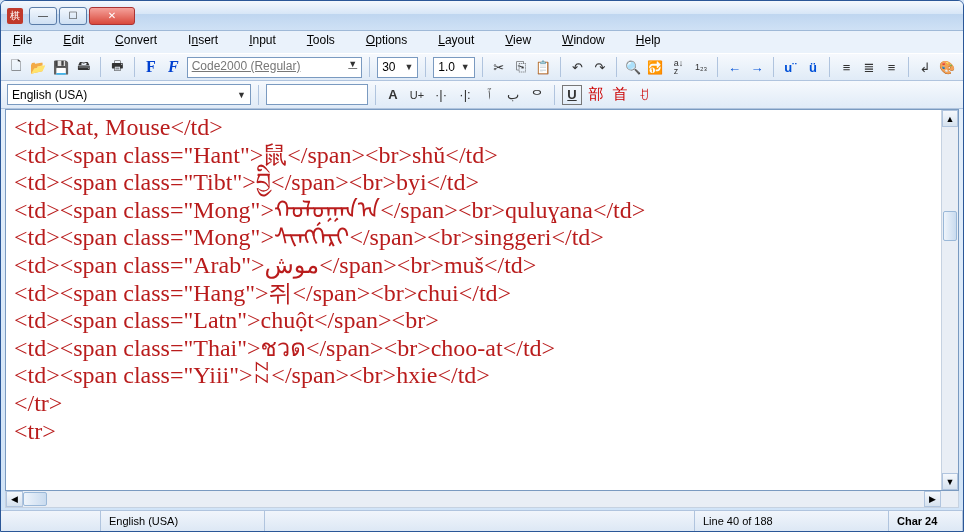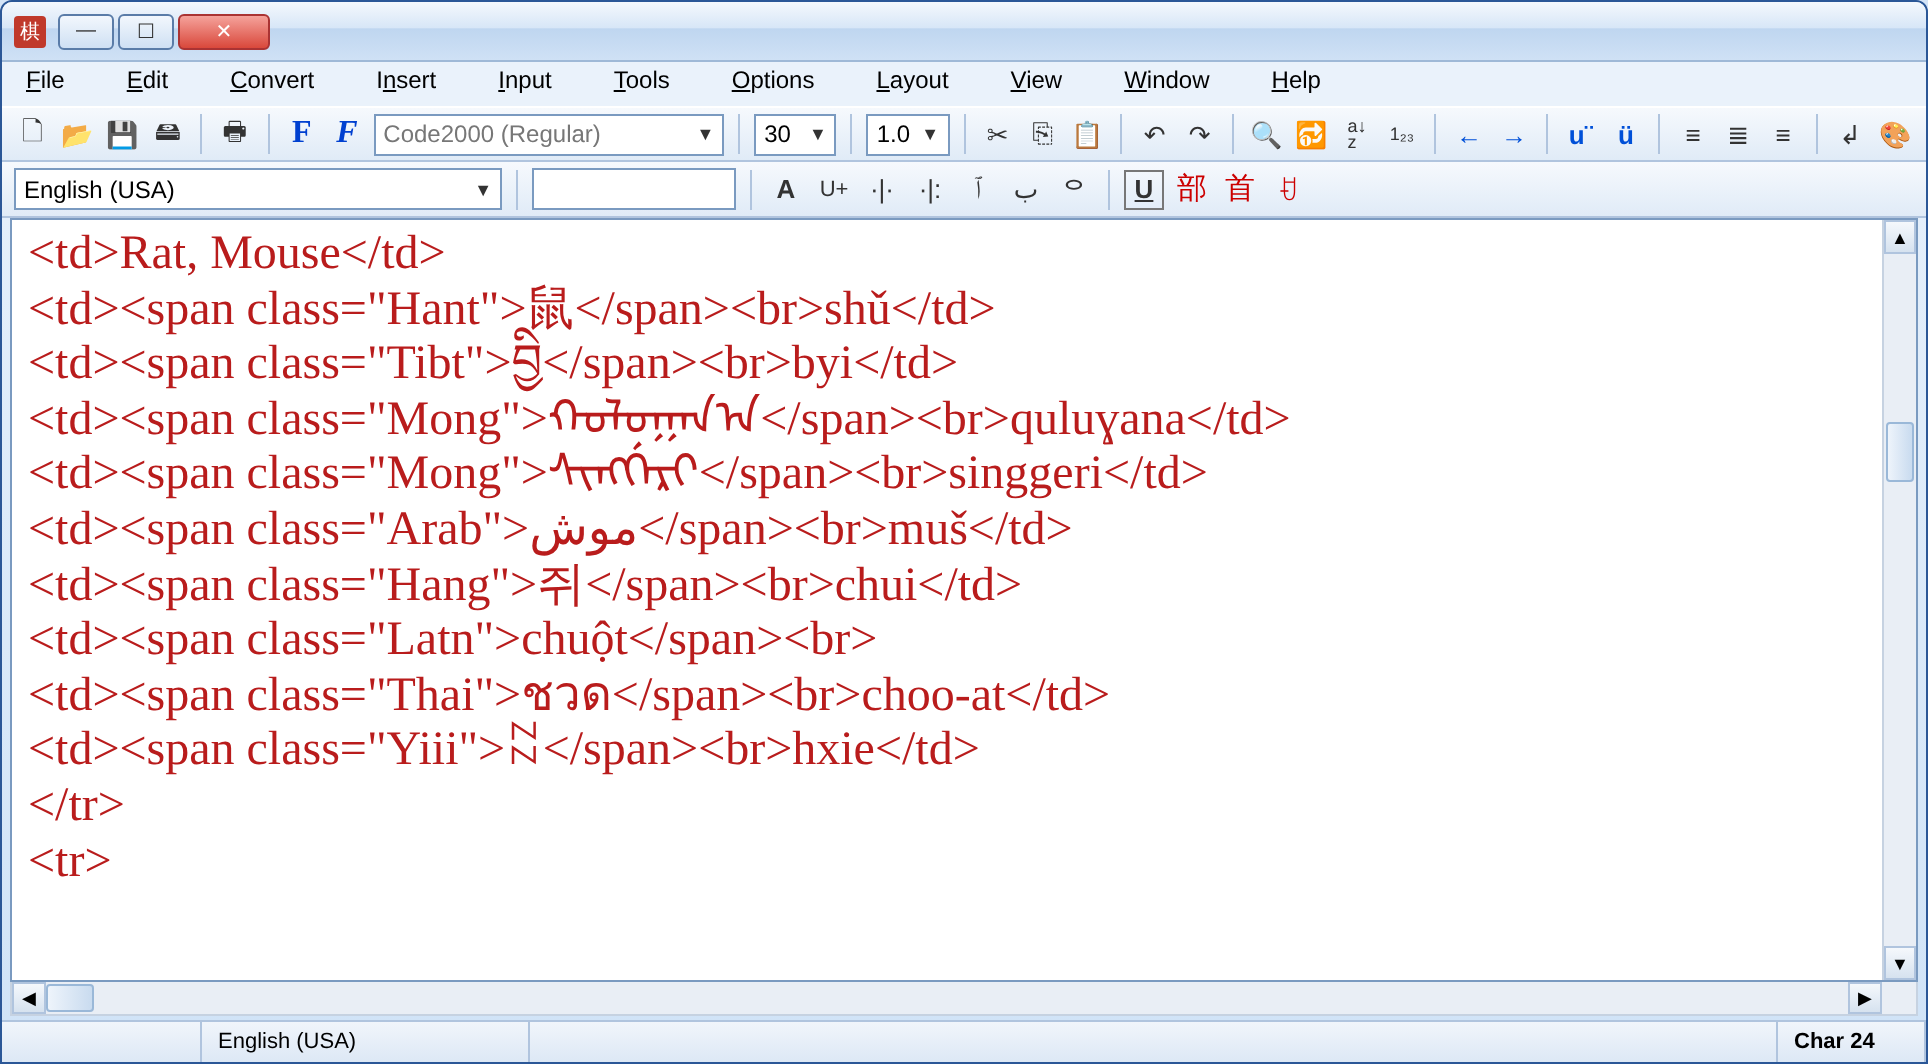--- a/index.html
+++ b/index.html
@@ -10,21 +10,21 @@
   .titlebar .title { flex: 1; color: #000; font-size: 12px; }
   .winbtns { display: flex; gap: 2px; margin-right:-2px; }
   .winbtn { width: 28px; height: 18px; border: 1px solid #5a7ca8; border-radius: 3px; background: linear-gradient(to bottom,#f2f7fd,#cfe0f3); display:flex; align-items:center; justify-content:center; font-size:10px; color:#333; }
   .winbtn.close { background: linear-gradient(to bottom,#f5a29b,#d9483b); color:#fff; border-color:#a33; width:46px; }
   .menubar { height: 22px; background: #eaf2fb; display: flex; align-items: flex-start; padding: 0 6px; gap: 19px; font-size: 12px; }
   .menuitem { padding: 2px 6px; cursor: default; }
   .menuitem .ul { text-decoration: underline; }
   .toolbar { height: 28px; background: linear-gradient(to bottom,#f6f9fd,#e0ebf7); border-top:1px solid #fff; border-bottom:1px solid #b0c4de; display:flex; align-items:center; padding: 0 6px; gap:4px; }
   .tbtn { width:20px; height:20px; display:flex; align-items:center; justify-content:center; font-size:13px; color:#333; border:1px solid transparent; }
   .sep { width:1px; height:20px; background:#b0c4de; margin:0 3px; }
-  .fontsel { width:190px; height:21px; background:#fff; border:1px solid #7a9ac0; font-size:12px; padding:1px 4px; display:flex; align-items:center; justify-content:space-between; color:#777;}
+  .fontsel { width:190px; height:21px; background:#fff; border:1px solid #7a9ac0; font-size:12px; padding:1px 4px; display:flex; align-items:flex-start; justify-content:space-between; color:#777;text-decoration:underline;}
   .numsel { width:44px; height:21px; background:#fff; border:1px solid #7a9ac0; font-size:12px; padding:1px 4px; display:flex; align-items:center; justify-content:space-between;}
   .caret { font-size:9px; color:#333; }
   .blueF { font-family: "Times New Roman", serif; font-weight:bold; color:#0040d0; font-size:16px; }
   .toolbar2 { height: 28px; background: linear-gradient(to bottom,#f6f9fd,#e0ebf7); border-bottom:1px solid #b0c4de; display:flex; align-items:center; padding: 0 6px; gap:4px; }
   .langsel { width:244px; height:21px; background:#fff; border:1px solid #7a9ac0; font-size:12px; padding:1px 4px; display:flex; align-items:center; justify-content:space-between; }
   .txtinput { width:102px; height:21px; background:#fff; border:1px solid #7a9ac0; }
   .content-wrap { flex:1; display:flex; background:#fff; border:1px solid #7a9ac0; margin:0 4px 0 4px; position:relative; }
   .editor { flex:1; padding: 4px 8px; font-family: "Times New Roman", serif; font-size: 24px; line-height: 1.15; color:#b91c1c; white-space: pre; overflow:hidden; }
   .vscroll { width:17px; background:#e9eef5; border-left:1px solid #c6d2e1; display:flex; flex-direction:column; }
   .sbtn { height:17px; background:linear-gradient(to bottom,#f5f8fc,#d6e2ef); border:1px solid #b0c4de; display:flex; align-items:center; justify-content:center; font-size:9px;}
@@ -173,16 +173,17 @@
       <div class="sthumb" id="hthumb" style="top: 1px; bottom: 1px; left: 0px; width: 24px;"></div>
     </div>
     <div class="sbtn">▶</div>
     <div class="corner"></div>
   </div>
 
   <div class="statusbar">
     <div class="statcell empty"></div>
     <div class="statcell lang">English (USA)</div>
     <div class="statcell spacer"></div>
+    <div class="statcell line">Line 40 of 188</div>
     <div class="statcell char">Char 24</div>
   </div>
 
 </div>
 
 </body></html>

